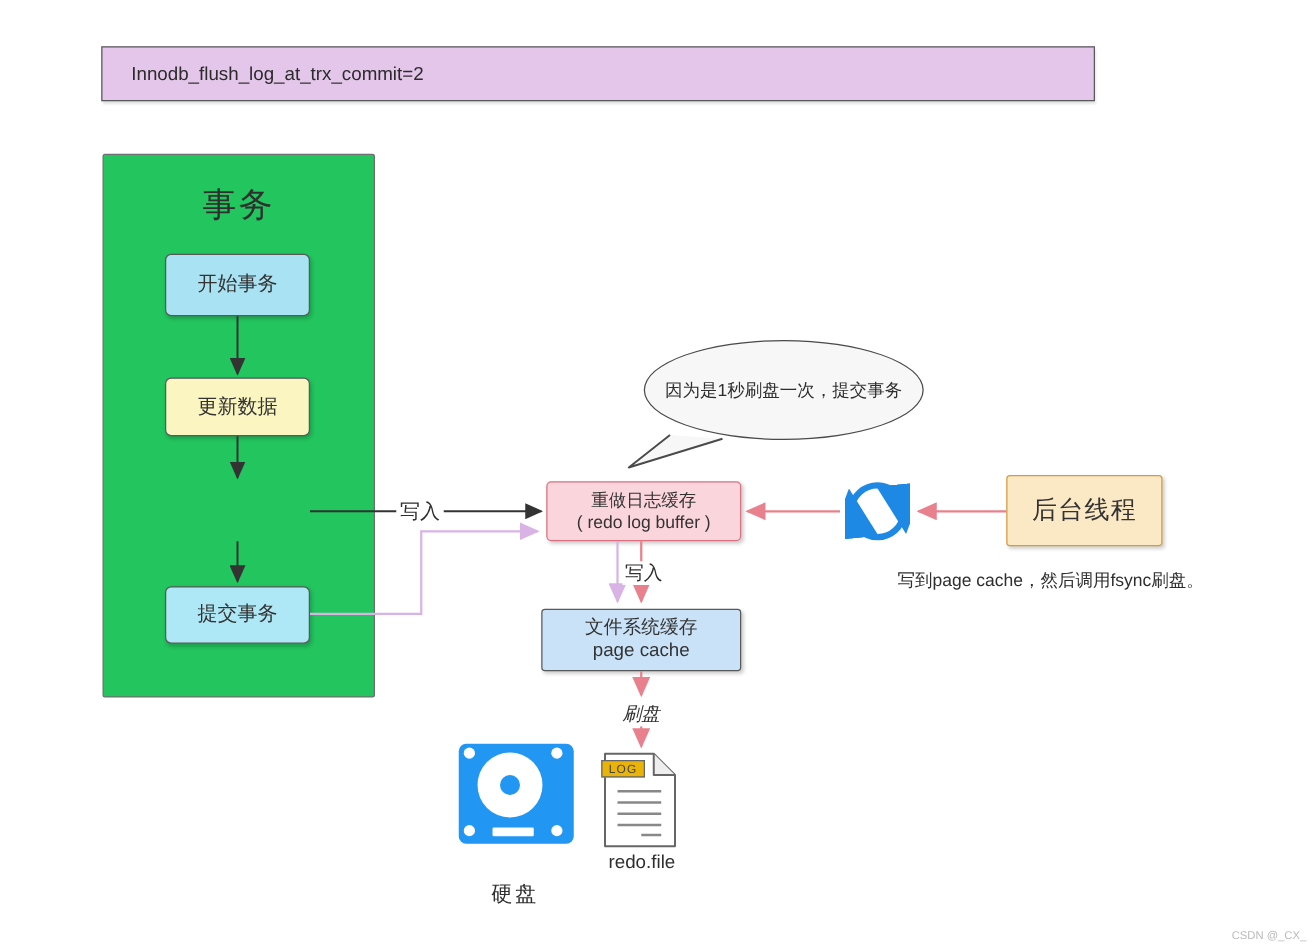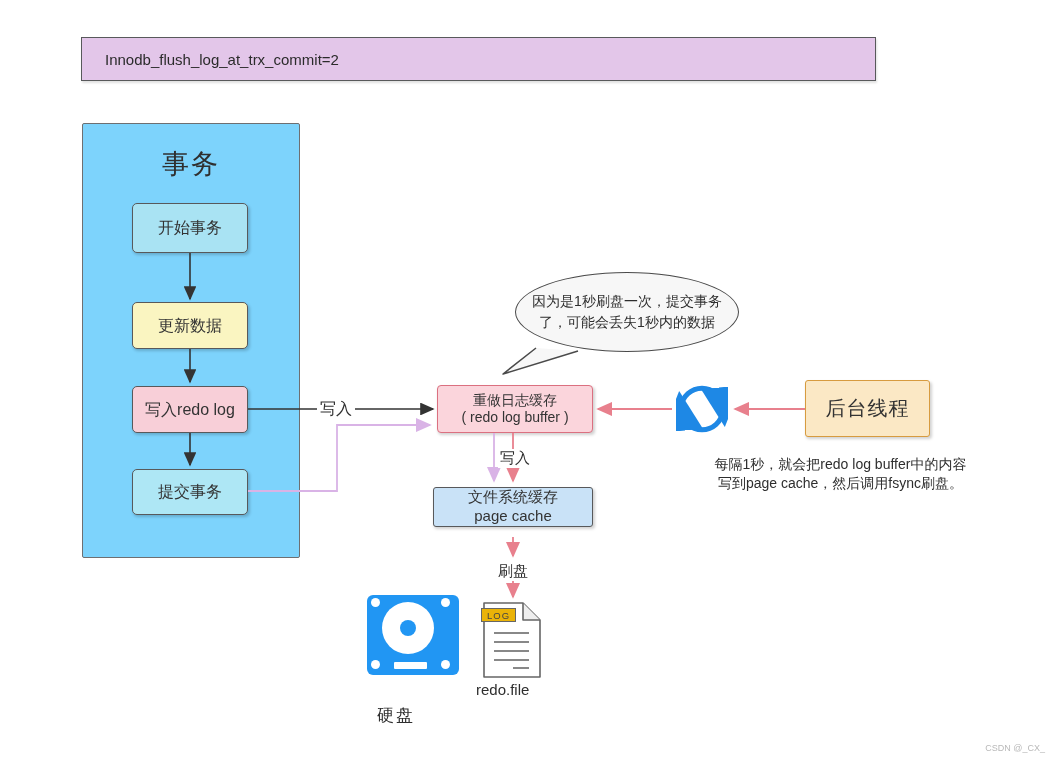--- a/index.html
+++ b/index.html
@@ -16,21 +16,21 @@
     left:81px; top:37px; width:795px; height:44px;
     background:#e3c6e9; border:1.5px solid #58595b;
     display:flex; align-items:center; padding-left:23px;
     font-size:15px; color:#2b2b2b;
     box-shadow:1px 2px 2px rgba(0,0,0,0.12);
   }
 
   
   .txn {
     left:82px; top:123px; width:218px; height:435px;
-    background:#7dd3fc; border:1.5px solid #6e6f71; border-radius:2px;padding-left:17px;
+    background:#22c55e; border:1.5px solid #6e6f71; border-radius:2px;padding-left:17px;
   }
   .txn-title {
     position:absolute; left:0; top:22px; width:100%;
     text-align:center; font-size:27px; color:#2f2f2f; letter-spacing:2px;
   }
   .node {
     position:absolute; border:1.5px solid #58595b; border-radius:5px;
     display:flex; flex-direction:column; align-items:center; justify-content:center;
     font-size:16px; color:#333; box-shadow:1.5px 2px 3px rgba(0,0,0,0.18);
     text-align:center; line-height:1.25;
@@ -38,21 +38,21 @@
   .n-start  { left:132px; top:203px; width:116px; height:50px; background:#a9e3f3; }
   .n-update { left:132px; top:302px; width:116px; height:47px; background:#faf5c1; }
   .n-write  { left:132px; top:386px; width:116px; height:47px; background:#f8cfd8; }
   .n-commit { left:132px; top:469px; width:116px; height:46px; background:#aee7f5; }
 
   .n-buffer {
     left:437px; top:385px; width:156px; height:48px; background:#fbd5dc;
     border:1.5px solid #db7080; border-radius:4px; font-size:14px;
   }
   .n-cache {
-    left:433px; top:487px; width:160px; height:40px; background:#c9e2f7;
+    left:433px; top:487px; width:160px; height:50px; background:#c9e2f7;
     border:1.5px solid #58595b; border-radius:3px; font-size:15px;
   }
   .n-thread {
     left:805px; top:380px; width:125px; height:57px; background:#fbe8c5;
     border:1.5px solid #d79b3f; border-radius:3px; font-size:20px;
     letter-spacing:1px;
   }
 
   
   .bubble {
@@ -60,21 +60,21 @@
     background:#f7f7f7; border:1.5px solid #4a4a4a; border-radius:50%;
     display:flex; flex-direction:column; align-items:center; justify-content:center;
     font-size:14px; line-height:21px; color:#2e2e2e; z-index:3;
   }
   .bubble-tail { left:495px; top:340px; z-index:4; pointer-events:none; }
 
   
   .lbl { position:absolute; color:#2e2e2e; background:#fff; z-index:6; }
   .lbl-write1 { left:317px; top:399px; font-size:16px; padding:0 3px; }
   .lbl-write2 { left:498px; top:449px; font-size:15px; padding:0 2px; }
-  .lbl-flush  { left:488px; top:562px; width:50px; text-align:center; font-size:15px; }
+  .lbl-flush  { left:488px; top:562px; width:50px; text-align:center; font-size:15px;font-style:italic; }
   .note { position:absolute; text-align:center; color:#2e2e2e; background:transparent; z-index:2; }
   .commit-note { left:298px; top:442px; width:178px; font-size:14px; line-height:18px; }
   .thread-note { left:688px; top:455px; width:305px; font-size:14px; line-height:19px; }
 
   
   .loop-icon { left:676px; top:383px; z-index:2; }
 
   .disk-icon {
     left:367px; top:595px; width:92px; height:80px;
     background:#2196f3; border-radius:6px; z-index:2;
@@ -85,21 +85,21 @@
   .s1 { left:4px; top:3px; }  .s2 { left:74px; top:3px; }
   .s3 { left:4px; top:65px; } .s4 { left:74px; top:65px; }
   .disk-icon .slot { position:absolute; left:27px; top:67px; width:33px; height:7px; background:#fff; border-radius:1px; }
 
   .file-icon { left:481px; top:601px; width:62px; height:78px; z-index:2; }
   .file-badge {
     position:absolute; left:0px; top:7px; width:35px; height:14px;
     background:#eab308; border:1px solid #666; font-size:9.5px; color:#444;
     display:flex; align-items:center; justify-content:center; letter-spacing:1px;
   }
-  .cap { position:absolute; color:#2e2e2e; z-index:2; }
+  .cap { position:absolute; text-align:center; color:#2e2e2e; z-index:2; }
   .cap-file { left:476px; top:681px; width:75px; font-size:15px; }
   .cap-disk { left:377px; top:704px; width:70px; font-size:17px; letter-spacing:2px; }
 
   .watermark { right:7px; bottom:6px; font-size:9px; color:#b9b9b9; z-index:2; }
 
   .overlay { left:0; top:0; z-index:5; pointer-events:none; }
 </style>
 </head>
 <body>
 
@@ -111,44 +111,40 @@
 
   <div class="abs txn">
     <div class="txn-title">事务</div>
   </div>
   <div class="node n-start">
     <span>开始事务</span>
   </div>
   <div class="node n-update">
     <span>更新数据</span>
   </div>
-  <div class="node n-write">
-    <span>写入redo log</span>
-  </div>
   <div class="node n-commit">
     <span>提交事务</span>
   </div>
 
   <div class="node n-buffer">
     <span>重做日志缓存</span>
     <span>( redo log buffer )</span>
   </div>
 
   <div class="node n-cache">
     <span>文件系统缓存</span>
     <span>page cache</span>
   </div>
 
   <div class="node n-thread">
     <span>后台线程</span>
   </div>
 
   <div class="abs bubble">
     <span>因为是1秒刷盘一次，提交事务</span>
-    <span>了，可能会丢失1秒内的数据</span>
   </div>
   <svg class="abs bubble-tail" width="100" height="45" viewBox="0 0 100 45">
     <path d="M 41 8 L 8 34 L 83 11" fill="#f7f7f7" stroke="#4a4a4a" stroke-width="1.5" stroke-linejoin="round"></path>
   </svg>
 
   <svg class="abs loop-icon" width="52" height="52" viewBox="0 0 52 52">
     <defs>
       <marker id="mBlue" markerWidth="8" markerHeight="8" refX="4" refY="4" orient="auto">
         <path d="M0,0 L8,4 L0,8 Z" fill="#1e88e5"></path>
       </marker>
@@ -211,21 +207,20 @@
     <line x1="805" y1="409" x2="735" y2="409" stroke="#e8808d" stroke-width="1.8" marker-end="url(#mRed)"></line>
     <line x1="672" y1="409" x2="598" y2="409" stroke="#e8808d" stroke-width="1.8" marker-end="url(#mRed)"></line>
   </svg>
 
   <div class="lbl lbl-write1">写入</div>
   <div class="lbl lbl-write2">写入</div>
   <div class="lbl lbl-flush">刷盘</div>
 
 
   <div class="note thread-note">
-    <div>每隔1秒，就会把redo log buffer中的内容</div>
     <div>写到page cache，然后调用fsync刷盘。</div>
   </div>
 
   <div class="cap cap-file">redo.file</div>
   <div class="cap cap-disk">硬盘</div>
 
   <div class="abs watermark">CSDN @_CX_</div>
 
 </div>
 

